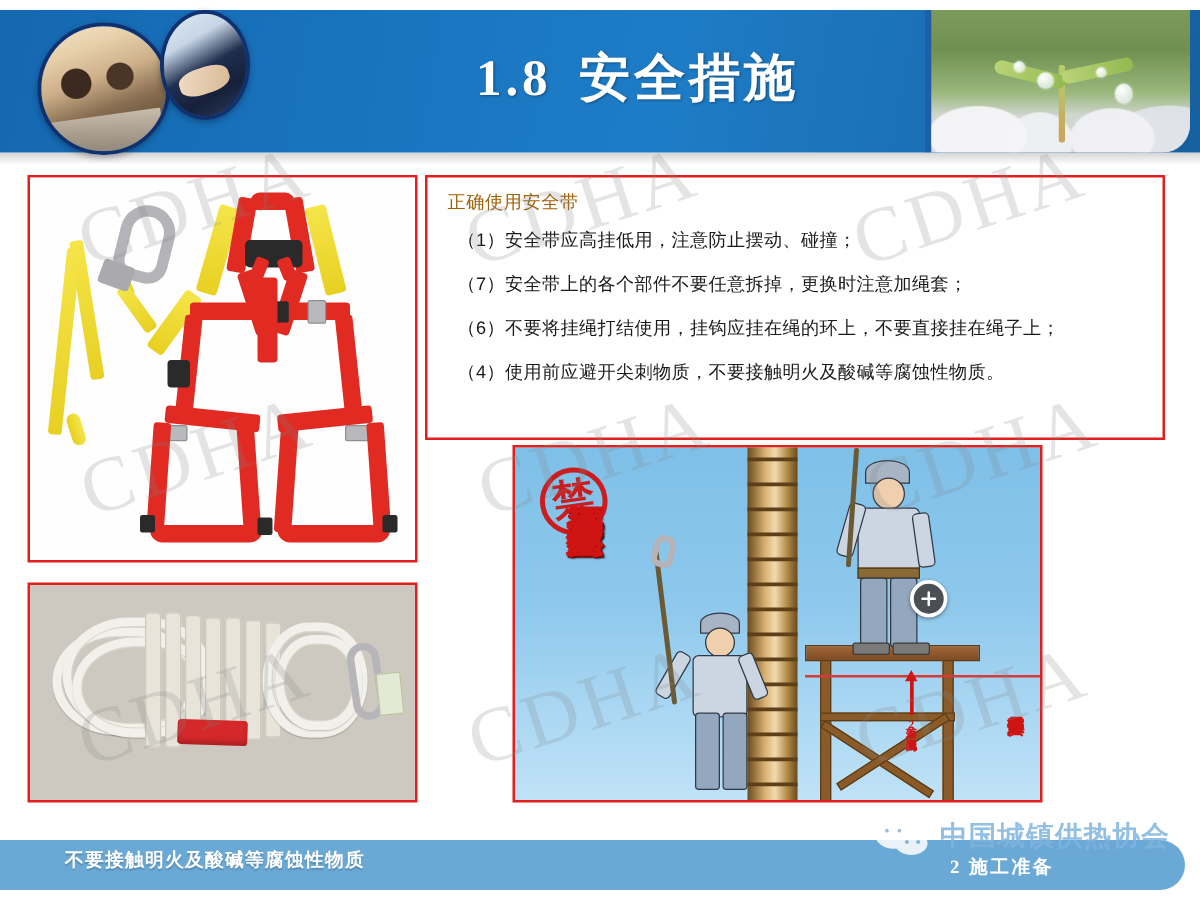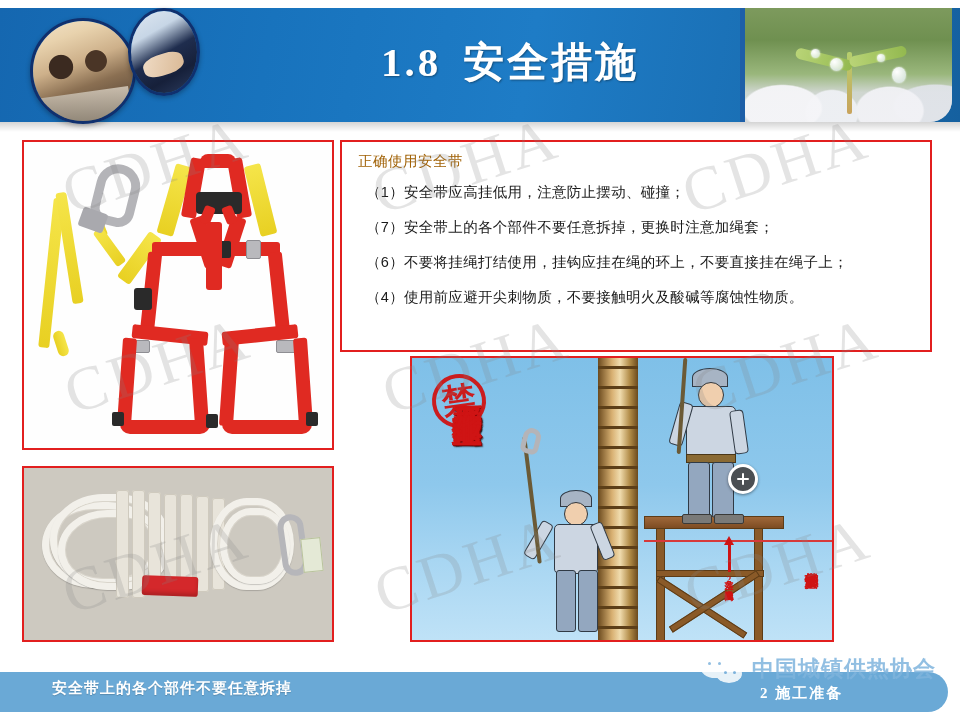--- a/index.html
+++ b/index.html
@@ -206,21 +206,21 @@
     font-family:"Liberation Serif","DejaVu Serif",serif;
     text-shadow: 0 1px 1px rgba(0,0,0,.18);
   }
   .footer-right {
     position:absolute; left:760px; top:684px; z-index:18;
     color:#ffffff; font-size:15px; font-weight:bold; letter-spacing:2px;
     font-family:"Liberation Serif","DejaVu Serif",serif;
   }
   .wechat-wm {
     position:absolute; left:700px; top:654px; z-index:19;
-    display:flex; align-items:center; gap:6px; opacity:.85;
+    display:flex; align-items:flex-end; gap:6px; opacity:.85;
   }
   .wechat-icon { position:relative; width:46px; height:28px; }
   .bub { position:absolute; border-radius:50%; background:#ffffff; }
   .bub-a { left:0; top:0; width:30px; height:23px; }
   .bub-b { left:16px; top:9px; width:26px; height:19px; }
   .dot { position:absolute; width:3px; height:3px; border-radius:50%; background:#7fb4dd; }
   .wechat-text {
     color:#7fb4dd; font-size:22px; font-weight:bold; letter-spacing:1px;
     font-family:"Liberation Serif","DejaVu Serif",serif;
   }
@@ -408,21 +408,21 @@
     <div class="wm" style="left:60px;  top:530px;">CDHA</div>
     <div class="wm" style="left:370px; top:130px;">CDHA</div>
     <div class="wm" style="left:380px; top:330px;">CDHA</div>
     <div class="wm" style="left:372px; top:530px;">CDHA</div>
     <div class="wm" style="left:680px; top:130px;">CDHA</div>
     <div class="wm" style="left:690px; top:330px;">CDHA</div>
     <div class="wm" style="left:682px; top:530px;">CDHA</div>
   </div>
 
   <div class="footer-bar"></div>
-  <div class="footer-left">安全带上的各个部件不要任意拆掉</div>
+  <div class="footer-left">不要接触明火及酸碱等腐蚀性物质</div>
   <div class="footer-right">2  施工准备</div>
 
   <div class="wechat-wm">
     <div class="wechat-icon">
       <div class="bub bub-a"></div>
       <div class="bub bub-b"></div>
       <div class="dot" style="left:8px;top:7px;"></div>
       <div class="dot" style="left:18px;top:7px;"></div>
       <div class="dot" style="left:24px;top:16px;"></div>
       <div class="dot" style="left:33px;top:16px;"></div>

